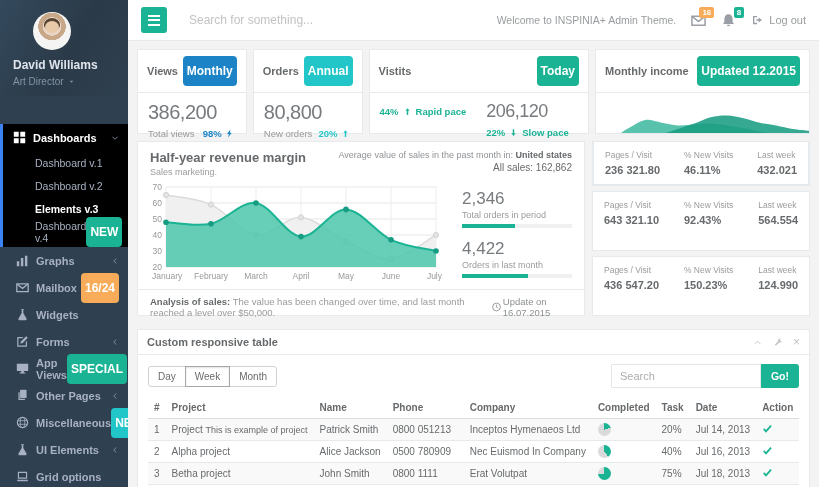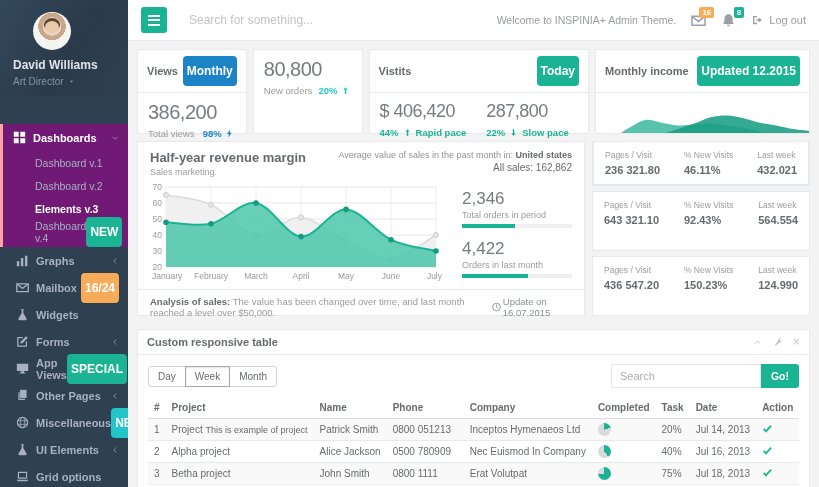--- a/index.html
+++ b/index.html
@@ -10,21 +10,21 @@
   #sidebar { width:128px; flex:0 0 128px; background:#2f4050; height:487px; overflow:hidden; }
   .profile { padding:12px 13px 9px; background:linear-gradient(120deg,#33495c 0%,#2b3a48 55%,#2f4050 100%); }
   .avatar { width:38px; height:38px; border-radius:50%; margin-left:20px; background:radial-gradient(circle at 50% 38%,#e8d5c4 0 30%,#c9a88a 31% 45%,#f4f4f2 46% 100%); border:0; position:relative; overflow:hidden;}
   .avatar:before{content:"";position:absolute;left:11px;top:6px;width:16px;height:13px;border-radius:50% 50% 45% 45%;background:#5a4634;}
   .avatar:after{content:"";position:absolute;left:12px;top:9px;width:14px;height:12px;border-radius:50%;background:#e8c9a8;}
   .profile-name { color:#dfe4ed; font-size:12px; font-weight:bold; margin-top:8px; }
   .profile-role { color:#8095a8; font-size:10px; margin-top:4px; display:flex; align-items:center; gap:4px;}
   .profile-role .car { width:7px; height:7px; color:#8095a8; display:inline-block;}
   #side-menu { margin-top:4px; }
   .nav-block { border-left:3px solid transparent; }
-  .nav-block.active { border-left:3px solid #fca5a5; background:#701a75;margin-top:28px; }
+  .nav-block.active { border-left:3px solid #3b82f6; background:#000000;margin-top:28px; }
   .nav-item { display:flex; align-items:center; height:27px; padding:0 9px 0 13px; color:#a7b1c2; font-size:11px; font-weight:bold; cursor:pointer; }
   .nav-block.active .nav-item { padding-left:10px; color:#ffffff; }
   .mi { width:13px; height:13px; margin-right:7px; flex:0 0 13px; display:inline-block; }
   .mi svg, .chev svg, .car svg { width:100%; height:100%; display:block; }
   .chev { width:8px; height:8px; margin-left:auto; color:#8d99aa; display:inline-block;}
   .badge { font-size:12px; font-weight:bold; color:#fff; padding:9px 4px; border-radius:4px; line-height:1; }
   .nav-item .badge { margin-left:auto; }
   .submenu { padding-bottom:4px; }
   .sub-item { display:flex; align-items:center; height:23px; padding-left:32px; padding-right:8px; color:#a7b1c2; font-size:10.5px; cursor:pointer;}
   .sub-item.active span { color:#ffffff; font-weight:bold; }
@@ -364,20 +364,24 @@
                   <svg viewBox="0 0 16 16" fill="currentColor">
                     <path d="M9.5 1L3.5 9h3.4L5.5 15l6.5-8.5H8.6z"></path>
                   </svg>
                 </i>
               </span>
           </div>
         </div>
       </div>
 
       <div class="ibox stat-box" style="flex:110 0 0;">
+        <div class="ibox-title">
+          <h5>Orders</h5>
+          <span class="badge" id="orders-badge" style="background: rgb(35, 198, 200);">Annual</span>
+        </div>
         <div class="stat-content">
           <div class="stat-value">80,800</div>
           <div class="stat-sub">
             <span>New orders</span>
             <span class="delta" id="orders-delta" style="color: rgb(35, 198, 200);">
                 <span>20%</span>
                 <i class="mi">
                   <svg viewBox="0 0 16 16" fill="currentColor">
                     <path d="M8 2l3.8 4.6H9.3V14H6.7V6.6H4.2z"></path>
                   </svg>
@@ -387,33 +391,32 @@
         </div>
       </div>
 
       <div class="ibox stat-box" style="flex:223 0 0;">
         <div class="ibox-title">
           <h5>Vistits</h5>
           <span class="badge" id="visits-badge" style="background: rgb(26, 179, 148);">Today</span>
         </div>
         <div class="visits-content" id="visits-content">
             <div>
-              <div class="visit-value">$ 406,420</div>
               <div class="visit-sub">
                 <span>44%</span>
                 <i class="mi">
                   <svg viewBox="0 0 16 16" fill="currentColor">
                     <path d="M8 2l3.8 4.6H9.3V14H6.7V6.6H4.2z"></path>
                   </svg>
                 </i>
                 <span>Rapid pace</span>
               </div>
             </div>
             <div>
-              <div class="visit-value">287,800</div>
+              <div class="visit-value">206,120</div>
               <div class="visit-sub">
                 <span>22%</span>
                 <i class="mi">
                   <svg viewBox="0 0 16 16" fill="currentColor">
                     <path d="M8 14l-3.8-4.6h2.5V2h2.6v7.4h2.5z"></path>
                   </svg>
                 </i>
                 <span>Slow pace</span>
               </div>
             </div>

